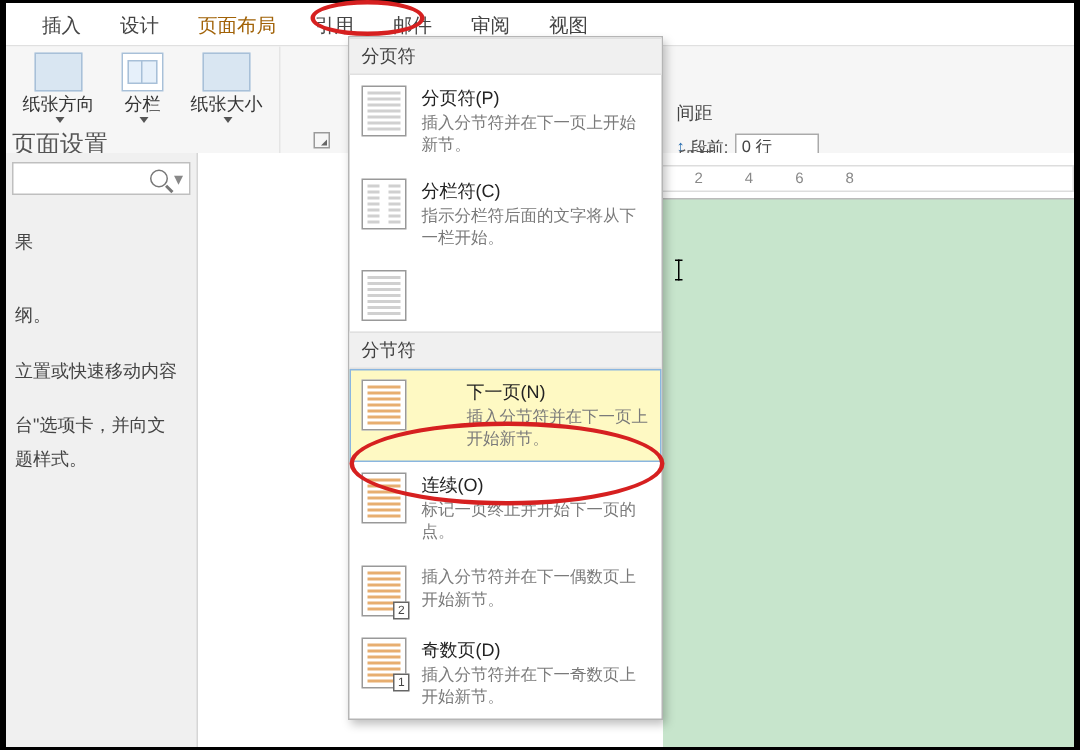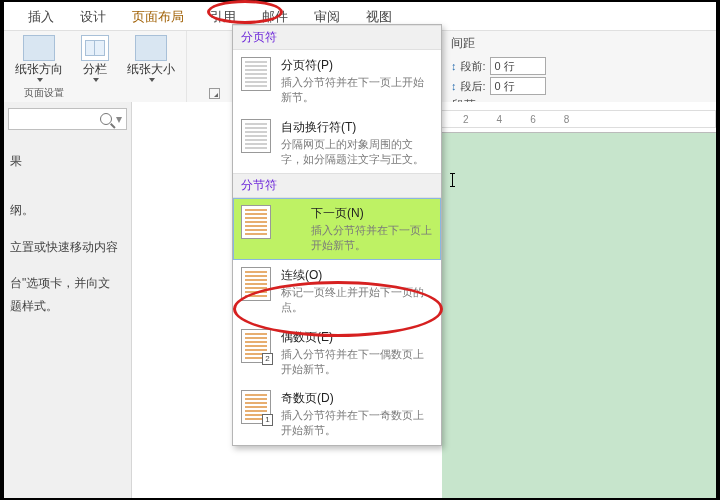--- a/index.html
+++ b/index.html
@@ -65,23 +65,23 @@
   .tri { width: 0; height: 0; border-left: 3px solid transparent; border-right: 3px solid transparent; border-top: 4px solid #555; display: inline-block; margin-left: 2px; vertical-align: middle;}
 
   .indent-block, .spacing-block {
     position: absolute;
     top: 4px;
     font-size: 12px;
     color: #444;
   }
   .indent-block { left: 350px; }
   .spacing-block { left: 447px; width: 150px; }
-  .indent-block .hdr, .spacing-block .hdr { padding-bottom: 4px; }
+  .indent-block .hdr, .spacing-block .hdr { padding-bottom: 4px; margin-top: 32px; }
   .sprow { display: flex; align-items: center; gap: 4px; padding: 1px 0; font-size: 11px;}
-  .spin { border: 1px solid #aaa; background:#fff; width: 56px; height: 18px; display:flex; align-items:flex-end; padding:0 4px; font-size:11px;}
+  .spin { border: 1px solid #aaa; background:#fff; width: 56px; height: 18px; display:flex; align-items:flex-start; padding:0 4px; font-size:11px;}
   .dlglaunch {
     width: 11px; height: 11px; border: 1px solid #9a9a9a; display:inline-block; position:relative;
   }
   .dlglaunch::after{content:"";position:absolute;right:1px;bottom:1px;width:0;height:0;border-left:4px solid transparent;border-bottom:4px solid #666;}
 
   
   .navpane {
     position: absolute;
     left: 0;
     top: 100px;
@@ -145,29 +145,29 @@
     border: 1px solid #b5b5b5;
     box-shadow: 2px 3px 6px rgba(0,0,0,.25);
     z-index: 10;
   }
   .breakmenu .section-hdr {
     background: #f0f0f0;
     border-top: 1px solid #e0e0e0;
     border-bottom: 1px solid #e0e0e0;
     padding: 3px 8px;
     font-size: 12px;
-    color: #6d28d9;
+    color: #404040;
   }
   .breakmenu .item {
     display: flex;
     gap: 10px;
     padding: 7px 8px;
     align-items: flex-start;
   }
-  .breakmenu .item.hover { background: #bef264; outline: 1px solid #8ab6e0; outline-offset:-1px;gap:40px;}
+  .breakmenu .item.hover { background: #fef9c3; outline: 1px solid #8ab6e0; outline-offset:-1px;gap:40px;}
   .breakmenu .item .mico {
     width: 30px; height: 34px; background:#fff; border:1px solid #999; position:relative; flex:0 0 30px;
   }
   .mico::before{content:"";position:absolute;left:3px;right:3px;top:3px;height:2px;background:#d0d0d0;box-shadow:0 4px 0 #d0d0d0,0 8px 0 #d0d0d0,0 12px 0 #d0d0d0,0 16px 0 #d0d0d0,0 20px 0 #d0d0d0,0 24px 0 #d0d0d0;}
   .mico.colico::before{left:3px;right:17px;}
   .mico.colico::after{content:"";position:absolute;left:17px;right:3px;top:3px;height:2px;background:#d0d0d0;box-shadow:0 4px 0 #d0d0d0,0 8px 0 #d0d0d0,0 12px 0 #d0d0d0,0 16px 0 #d0d0d0,0 20px 0 #d0d0d0,0 24px 0 #d0d0d0;}
   .mico.sec::before{background:#e7ae70;box-shadow:0 4px 0 #e7ae70,0 8px 0 #e7ae70,0 12px 0 #e7ae70,0 16px 0 #e7ae70,0 20px 0 #e7ae70,0 24px 0 #e7ae70;}
   .mico .badge{position:absolute;right:-3px;bottom:-3px;width:11px;height:12px;background:#fff;border:1px solid #666;font-size:8px;line-height:10px;text-align:center;color:#444;}
   .breakmenu .txt { flex:1; }
   .breakmenu .ttl { font-size: 12px; color: #222; }
@@ -184,21 +184,21 @@
   .ov1 { left: 203px; top: -2px; width: 76px; height: 24px; }
   .ov2 { left: 229px; top: 279px; width: 210px; height: 56px; }
 
   
   .splitbtn {
     position:absolute; left:228px; top:2px; width:63px; height:20px;
     background:#cfe3f6; border:1px solid #8ab6e0;
     font-size:12px; color:#333; display:flex; align-items:center; justify-content:center;
   }
 
-  .pgset-label{position:absolute;left:20px;top:84px;font-size:10px;color:#555;}
+  .pgset-label{position:absolute;left:4px;top:84px;font-size:16px;color:#555;}
   .pgset-launch{position:absolute;left:205px;top:86px;}
   .para-label{position:absolute;left:448px;top:95px;font-size:12px;color:#555;}
 </style>
 </head>
 <body>
 
 <div class="window">
 
   <div class="tabs">
     <span>插入</span>
@@ -296,27 +296,30 @@
     <div class="section-hdr">分页符</div>
 
     <div class="item">
       <div class="mico"></div>
       <div class="txt">
         <div class="ttl">分页符(P)</div>
         <div class="desc">插入分节符并在下一页上开始新节。</div>
       </div>
     </div>
 
+    <div class="item">
+      <div class="mico colico"></div>
+      <div class="txt">
+        <div class="ttl">分栏符(C)</div>
+        <div class="desc">指示分栏符后面的文字将从下一栏开始。</div>
+      </div>
+    </div>
 
     <div class="item">
       <div class="mico"></div>
-      <div class="txt">
-        <div class="ttl">自动换行符(T)</div>
-        <div class="desc">分隔网页上的对象周围的文字，如分隔题注文字与正文。</div>
-      </div>
     </div>
 
     <div class="section-hdr">分节符</div>
 
     <div class="item hover">
       <div class="mico sec"></div>
       <div class="txt">
         <div class="ttl">下一页(N)</div>
         <div class="desc">插入分节符并在下一页上开始新节。</div>
       </div>
@@ -328,21 +331,20 @@
         <div class="ttl">连续(O)</div>
         <div class="desc">标记一页终止并开始下一页的点。</div>
       </div>
     </div>
 
     <div class="item">
       <div class="mico sec">
           <div class="badge">2</div>
         </div>
       <div class="txt">
-        <div class="ttl">偶数页(E)</div>
         <div class="desc">插入分节符并在下一偶数页上开始新节。</div>
       </div>
     </div>
 
     <div class="item">
       <div class="mico sec">
           <div class="badge">1</div>
         </div>
       <div class="txt">
         <div class="ttl">奇数页(D)</div>

